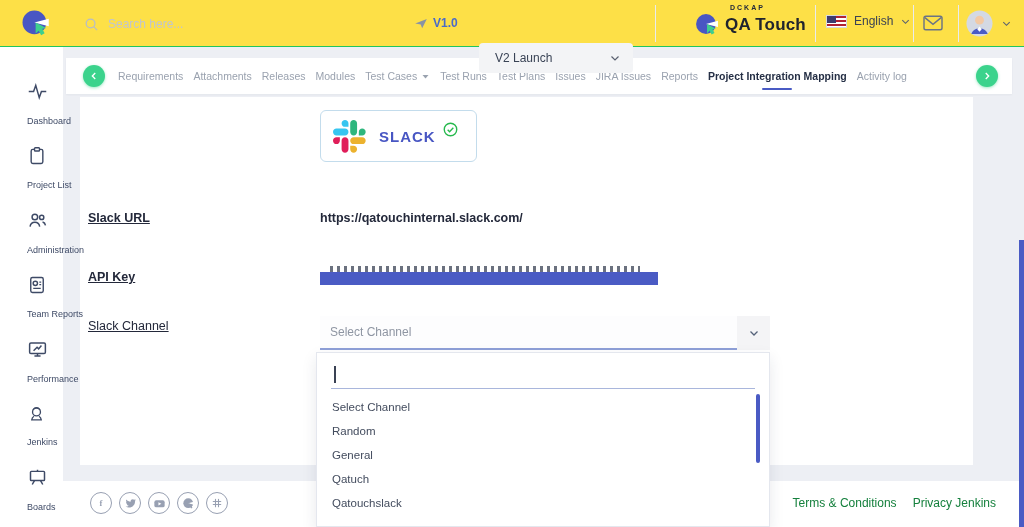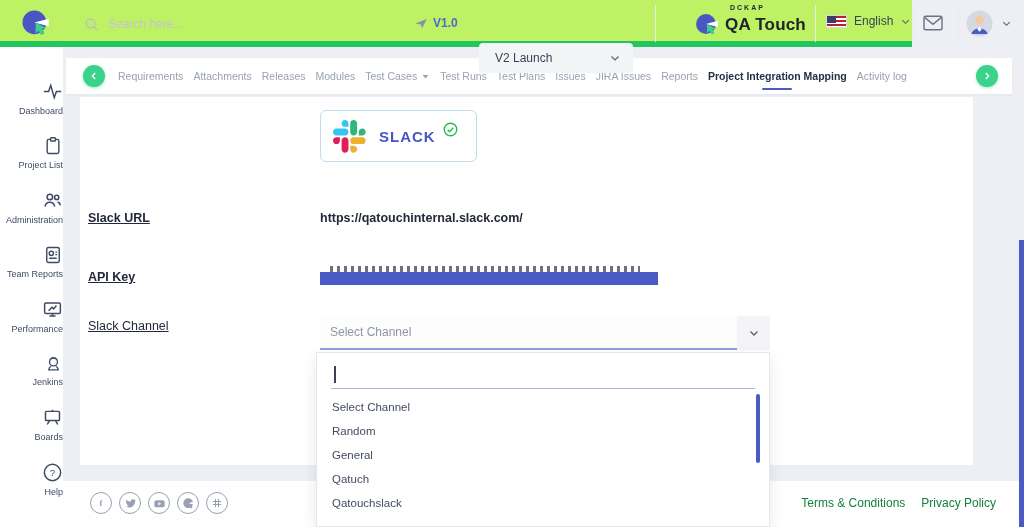--- a/index.html
+++ b/index.html
@@ -1,21 +1,21 @@
 <!DOCTYPE html>
 <html><head>
 <meta charset="utf-8">
 <style>
   * { margin:0; padding:0; box-sizing:border-box; }
   html,body { width:1024px; height:527px; }
   body { font-family:"Liberation Sans", sans-serif; background:#edeff4; overflow:hidden; }
   .page { position:relative; width:1024px; height:527px; overflow:hidden; background:#edeff4; }
 
   
-  .header { position:absolute; left:0; top:0; width:912px; height:47px; background:#bef264; border-bottom:6px solid #22c55e; z-index:20; }
+  .header { position:absolute; left:0; top:0; width:1024px; height:47px; background:#fde047; border-bottom:1px solid #22c55e; z-index:20; }
   .hdr-logo { position:absolute; left:20px; top:8px; width:30px; height:30px; cursor:pointer; }
   .search-wrap { position:absolute; left:84px; top:13px; width:300px; height:22px; display:flex; align-items:center; gap:9px; }
   .search-wrap svg { flex:0 0 auto; }
   .search-input { border:none; outline:none; font-size:12px; color:#5a6170; width:240px; background:transparent; }
   .search-input::placeholder { color:#c0c5cf; }
   .version { position:absolute; left:414px; top:16px; display:flex; align-items:center; gap:5px; font-size:12px; color:#4a6bc8; font-weight:bold; }
   .v2select { position:absolute; left:479px; top:9px; width:154px; height:30px; background:#f3f4f6; border-radius:4px; display:flex; align-items:center; font-size:12px; color:#3a4456; padding:0 12px 0 16px; cursor:pointer;margin-top:34px; }
   .v2select .lbl { flex:1; }
   .hdr-div { position:absolute; top:5px; height:37px; width:1px; background:#e9ebef; }
   .brand { position:absolute; left:688px; top:4px; width:124px; text-align:center; cursor:pointer; }
@@ -24,21 +24,21 @@
   .brand .product { font-size:17px; font-weight:bold; color:#20242e; letter-spacing:0.2px; }
   .lang { position:absolute; left:826px; top:14px; display:flex; align-items:center; gap:7px; cursor:pointer; }
   .lang .label { font-size:12px; color:#3a4254; }
   .flag { position:relative; width:21px; height:13px; background:repeating-linear-gradient(180deg,#b22234 0 2px,#fff 2px 4px); border:0.5px solid #d7d9de; }
   .flag::after { content:""; position:absolute; left:0; top:0; width:9px; height:7px; background:#3c3b6e; }
   .mail-btn { position:absolute; left:922px; top:14px; cursor:pointer; }
   .avatar-wrap { position:absolute; left:966px; top:10px; display:flex; align-items:center; gap:8px; cursor:pointer; }
 
   
   .sidebar { position:absolute; left:0; top:47px; width:63px; height:480px; background:#fff; display:flex; flex-direction:column; align-items:center; padding-top:34px; gap:20px; z-index:10; }
-  .side-item { display:flex; flex-direction:column; align-items:flex-end; gap:4px; color:#3e4a66; cursor:pointer; width:63px; }
+  .side-item { display:flex; flex-direction:column; align-items:flex-start; gap:14px; color:#3e4a66; cursor:pointer; width:63px;padding-left:27px; }
   .side-item .cap { font-size:9px; color:#3e4a66; white-space:nowrap; }
 
   
   .tabbar { position:absolute; left:66px; top:58px; width:946px; height:36px; background:#fff; border-radius:0; box-shadow:0 1px 2px rgba(40,50,80,.05); z-index:15; }
   .nav-circle { position:absolute; top:7px; width:22px; height:22px; border-radius:50%; background:#3bd38c; display:flex; align-items:center; justify-content:center; cursor:pointer; box-shadow:0 1px 3px rgba(59,211,140,.5); }
   .nav-prev { left:17px; } .nav-next { right:14px; }
   .tabs { position:absolute; left:52px; right:46px; top:0; height:36px; display:flex; align-items:center; gap:10px; overflow:hidden; }
   .tab { position:relative; font-size:10.5px; color:#9aa2af; white-space:nowrap; cursor:pointer; display:flex; align-items:center; gap:4px; }
   .tab.active { color:#252f45; font-weight:bold; }
   .tab.active::after { content:""; position:absolute; left:50%; transform:translateX(-50%); bottom:-8px; width:30px; height:2px; background:#4a5bc4; border-radius:2px; }
@@ -350,19 +350,19 @@
           </svg>
       </span>
       <span class="soc">
         <svg width="12" height="12" viewBox="0 0 24 24" fill="none" stroke="currentColor" stroke-width="2.2" stroke-linecap="round">
             <path d="M9 4.5v15M15 4.5v15M4.5 9h15M4.5 15h15"></path>
           </svg>
       </span>
     </div>
     <div class="foot-links">
       <span>Terms &amp; Conditions</span>
-      <span>Privacy Policy</span>
+      <span>Privacy Jenkins</span>
     </div>
   </div>
 
   <span class="page-scrollbar"></span>
 
 </div>
 
 </body></html>

